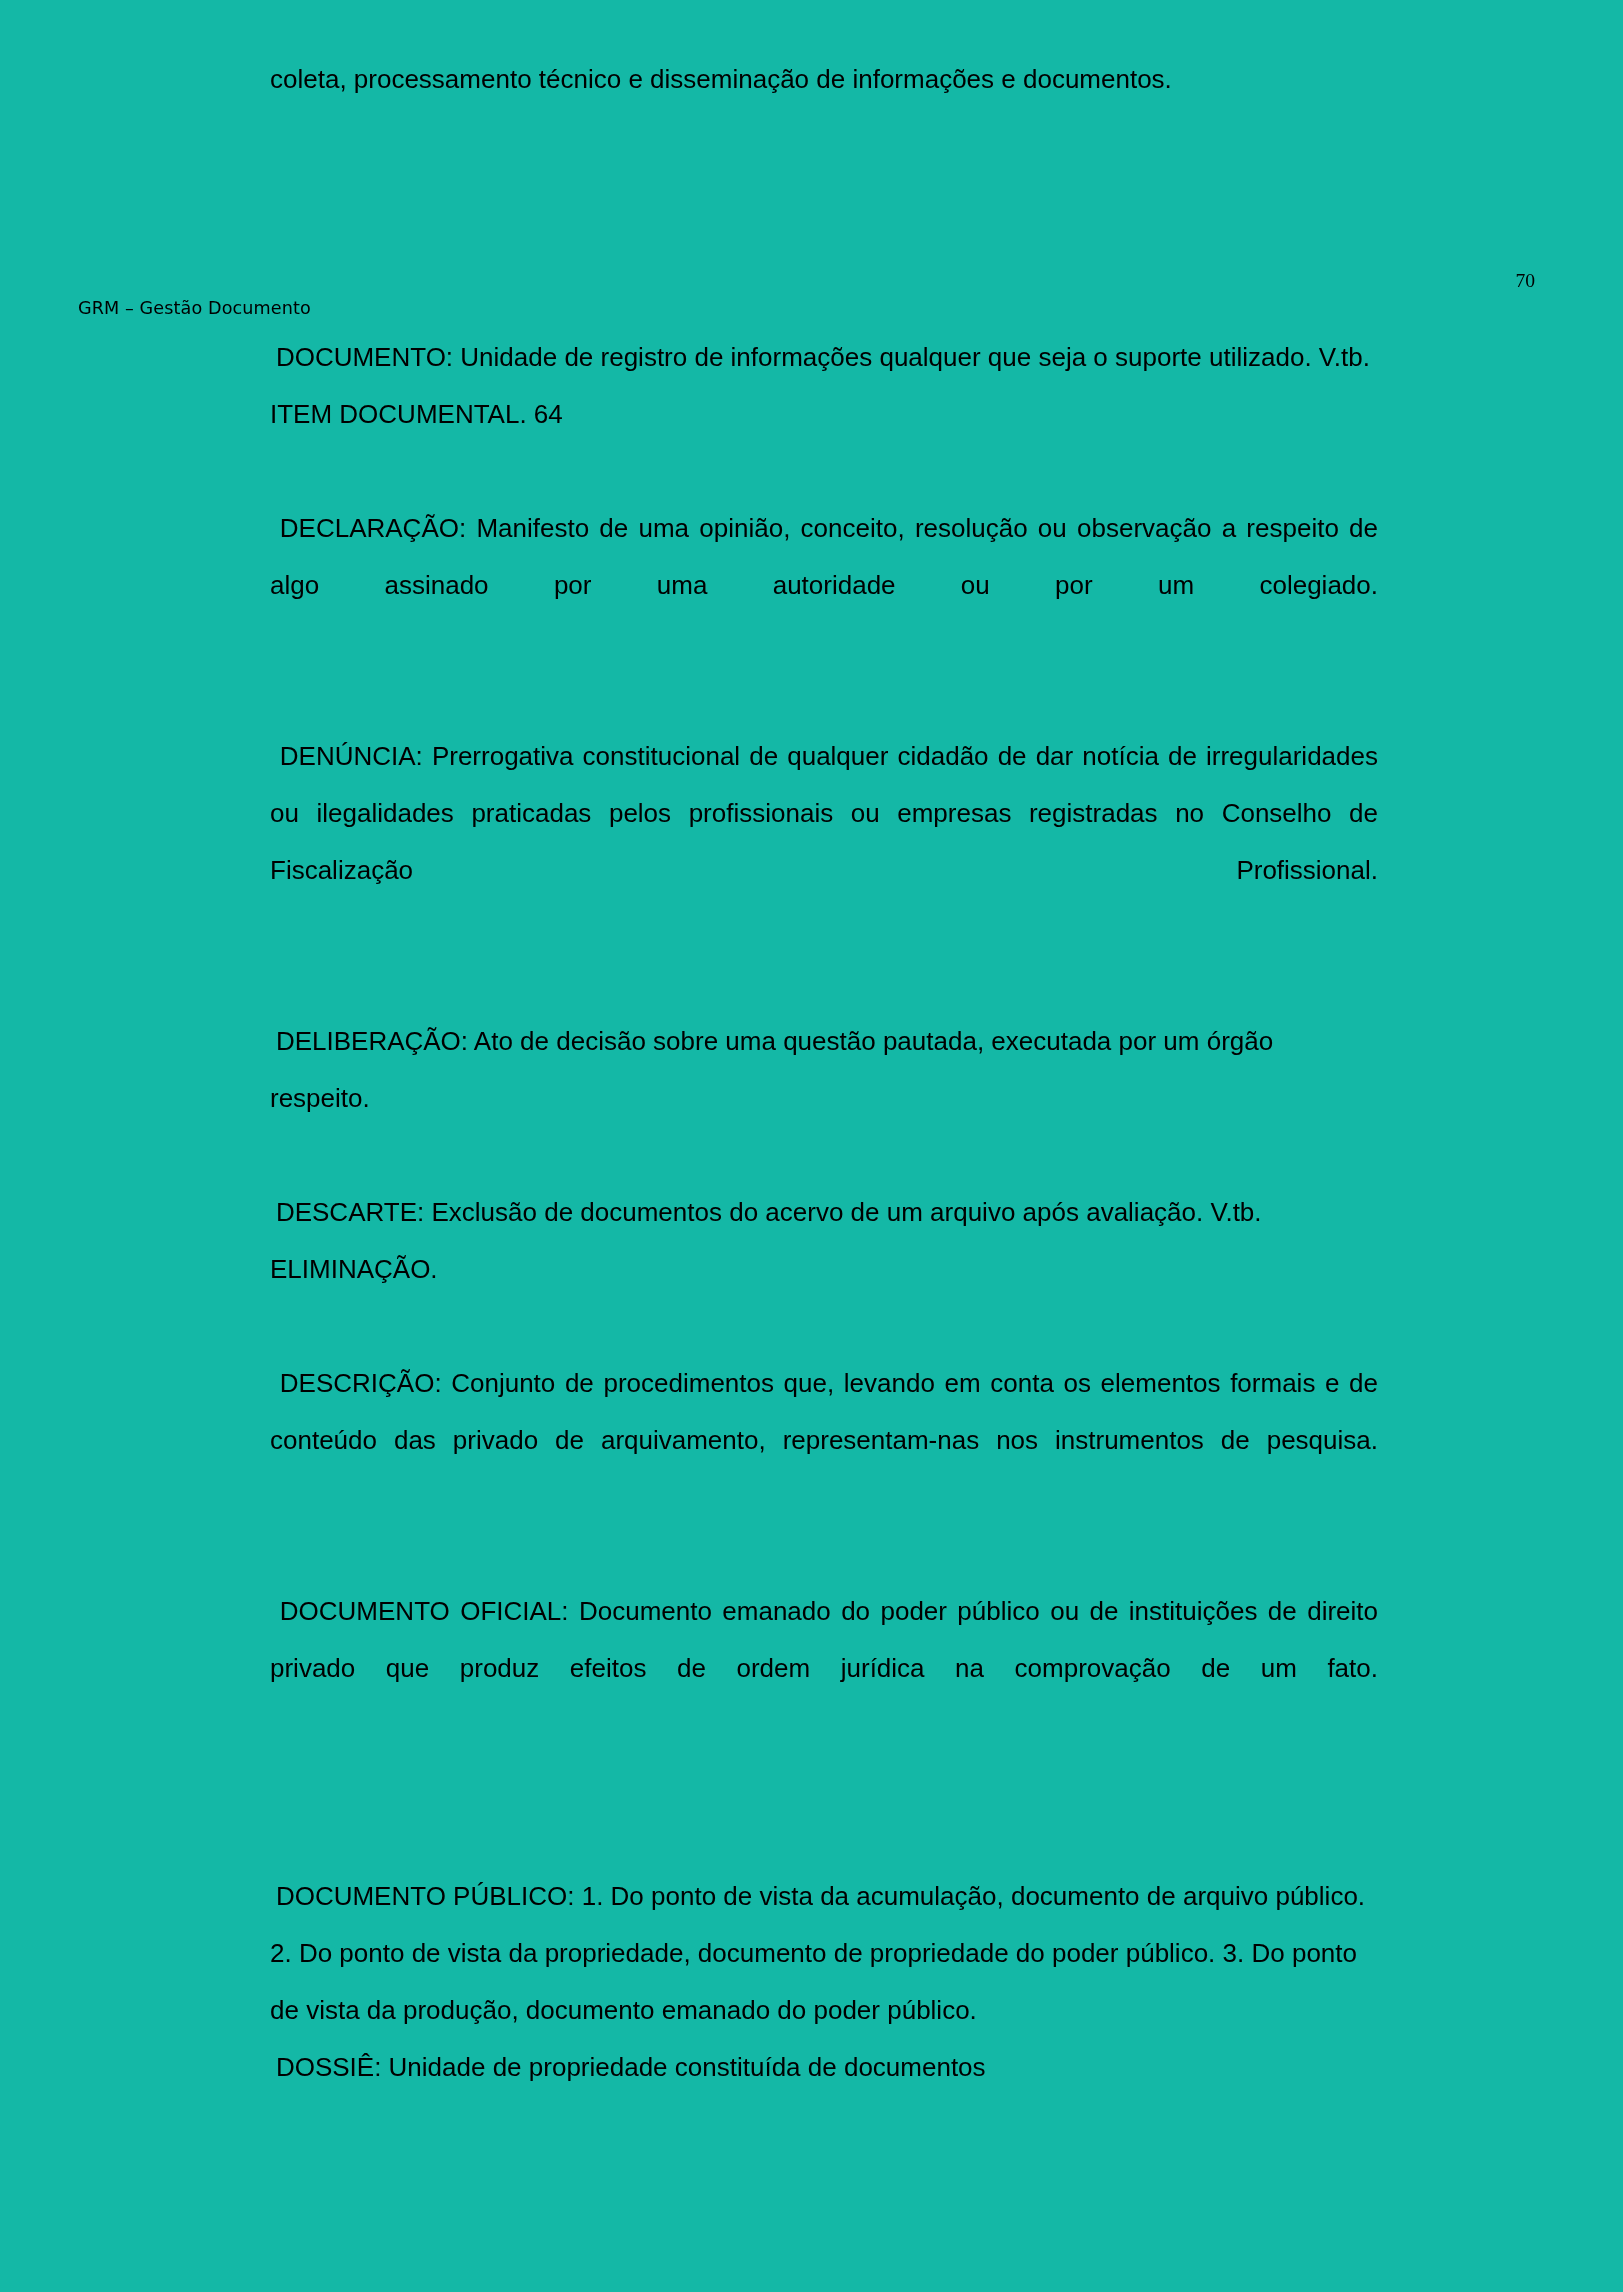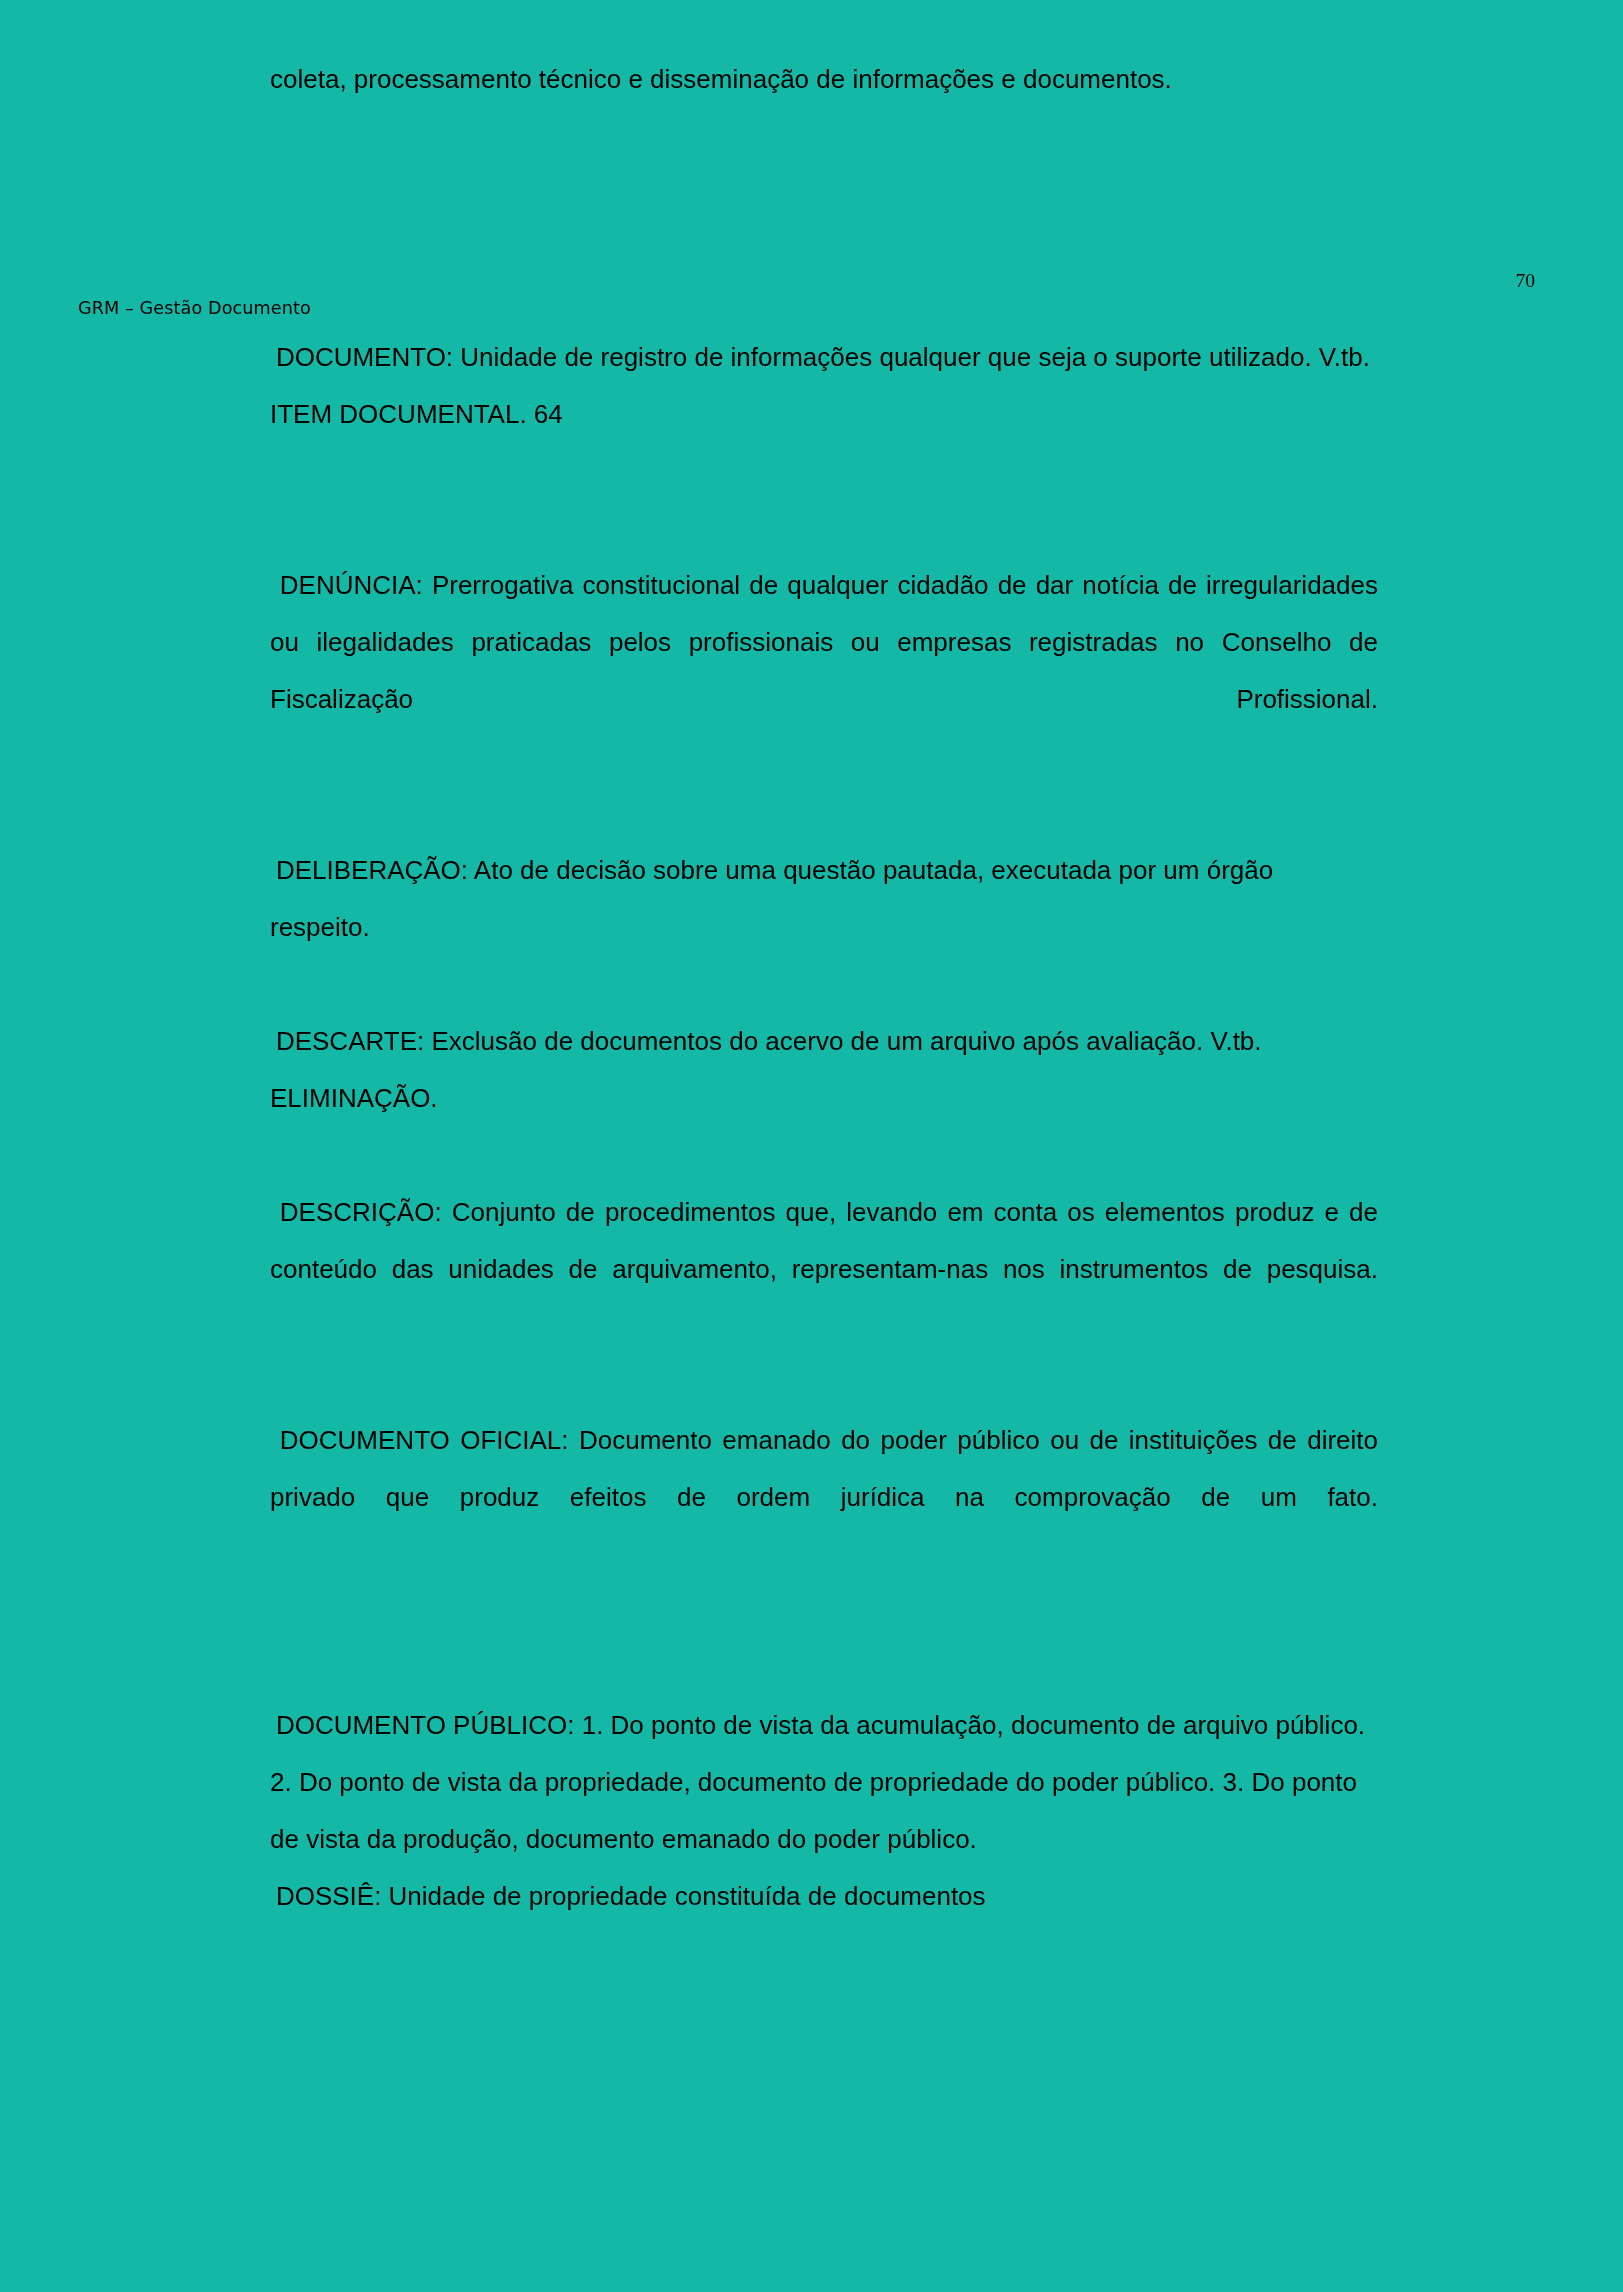--- a/index.html
+++ b/index.html
@@ -101,32 +101,33 @@
 
   <div class="page-number">70</div>
 
   <div class="running-head">GRM – Gestão Documento</div>
 
   <div class="body-block">
 
     <p class="para flush indent">DOCUMENTO: Unidade de registro de informações qualquer que seja o suporte utilizado. V.tb. ITEM DOCUMENTAL. 64</p>
     <div class="gap-md"></div>
 
+    <p class="para justified indent-lg">DECLARAÇÃO: Manifesto de uma opinião, conceito, resolução ou observação a respeito de algo assinado por uma autoridade ou por um colegiado.</p>
     <div class="gap-md"></div>
 
     <p class="para justified indent-lg">DENÚNCIA: Prerrogativa constitucional de qualquer cidadão de dar notícia de irregularidades ou ilegalidades praticadas pelos profissionais ou empresas registradas no Conselho de Fiscalização Profissional.</p>
     <div class="gap-md"></div>
 
     <p class="para flush indent">DELIBERAÇÃO: Ato de decisão sobre uma questão pautada, executada por um órgão respeito.</p>
     <div class="gap-md"></div>
 
     <p class="para flush indent">DESCARTE: Exclusão de documentos do acervo de um arquivo após avaliação. V.tb. ELIMINAÇÃO.</p>
     <div class="gap-md"></div>
 
-    <p class="para justified indent-lg">DESCRIÇÃO: Conjunto de procedimentos que, levando em conta os elementos produz e de conteúdo das unidades de arquivamento, representam-nas nos instrumentos de pesquisa.</p>
+    <p class="para justified indent-lg">DESCRIÇÃO: Conjunto de procedimentos que, levando em conta os elementos formais e de conteúdo das privado de arquivamento, representam-nas nos instrumentos de pesquisa.</p>
     <div class="gap-md"></div>
 
     <p class="para justified indent-lg">DOCUMENTO OFICIAL: Documento emanado do poder público ou de instituições de direito privado que produz efeitos de ordem jurídica na comprovação de um fato.</p>
     <div class="gap-md"></div>
 
     <div class="gap-md"></div>
 
     <p class="para flush indent">DOCUMENTO PÚBLICO: 1. Do ponto de vista da acumulação, documento de arquivo público. 2. Do ponto de vista da propriedade, documento de propriedade do poder público. 3. Do ponto de vista da produção, documento emanado do poder público.</p>
     <div class="gap-xs"></div>
 

